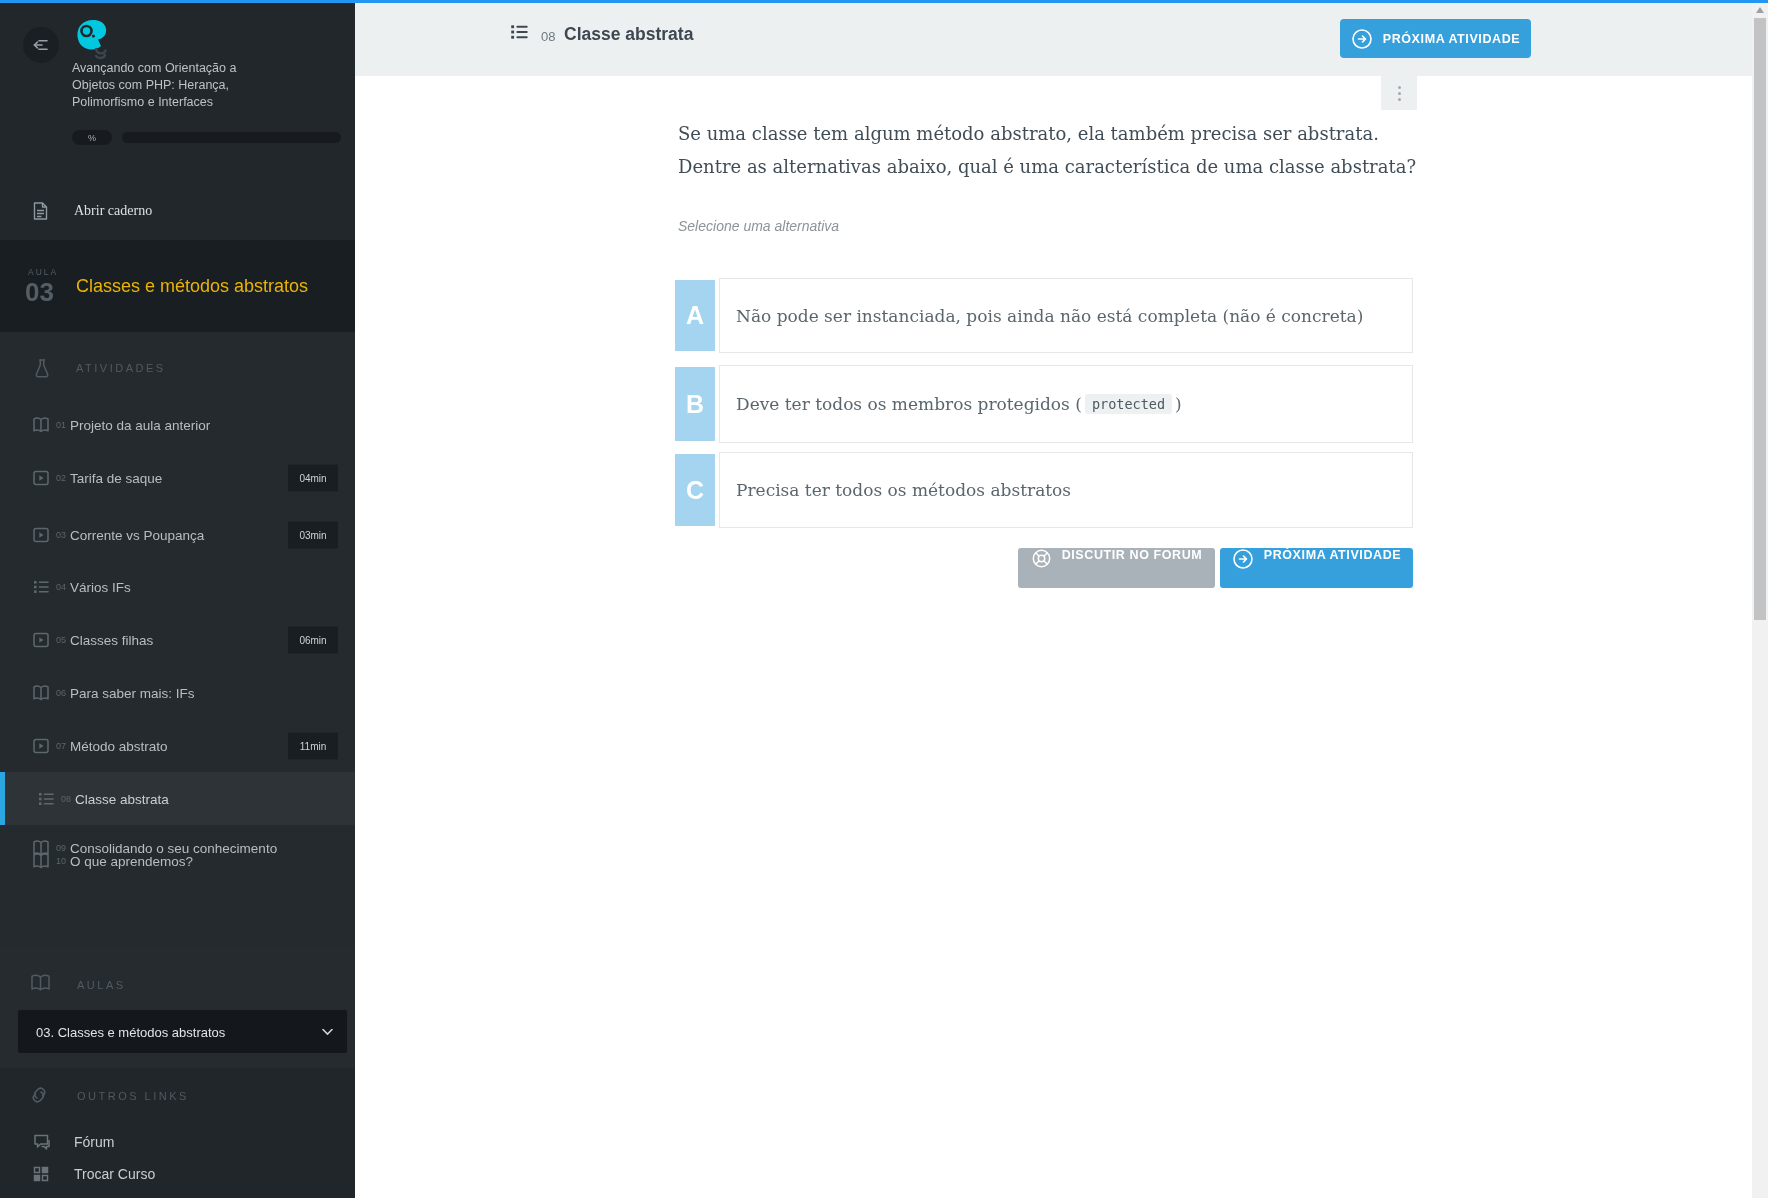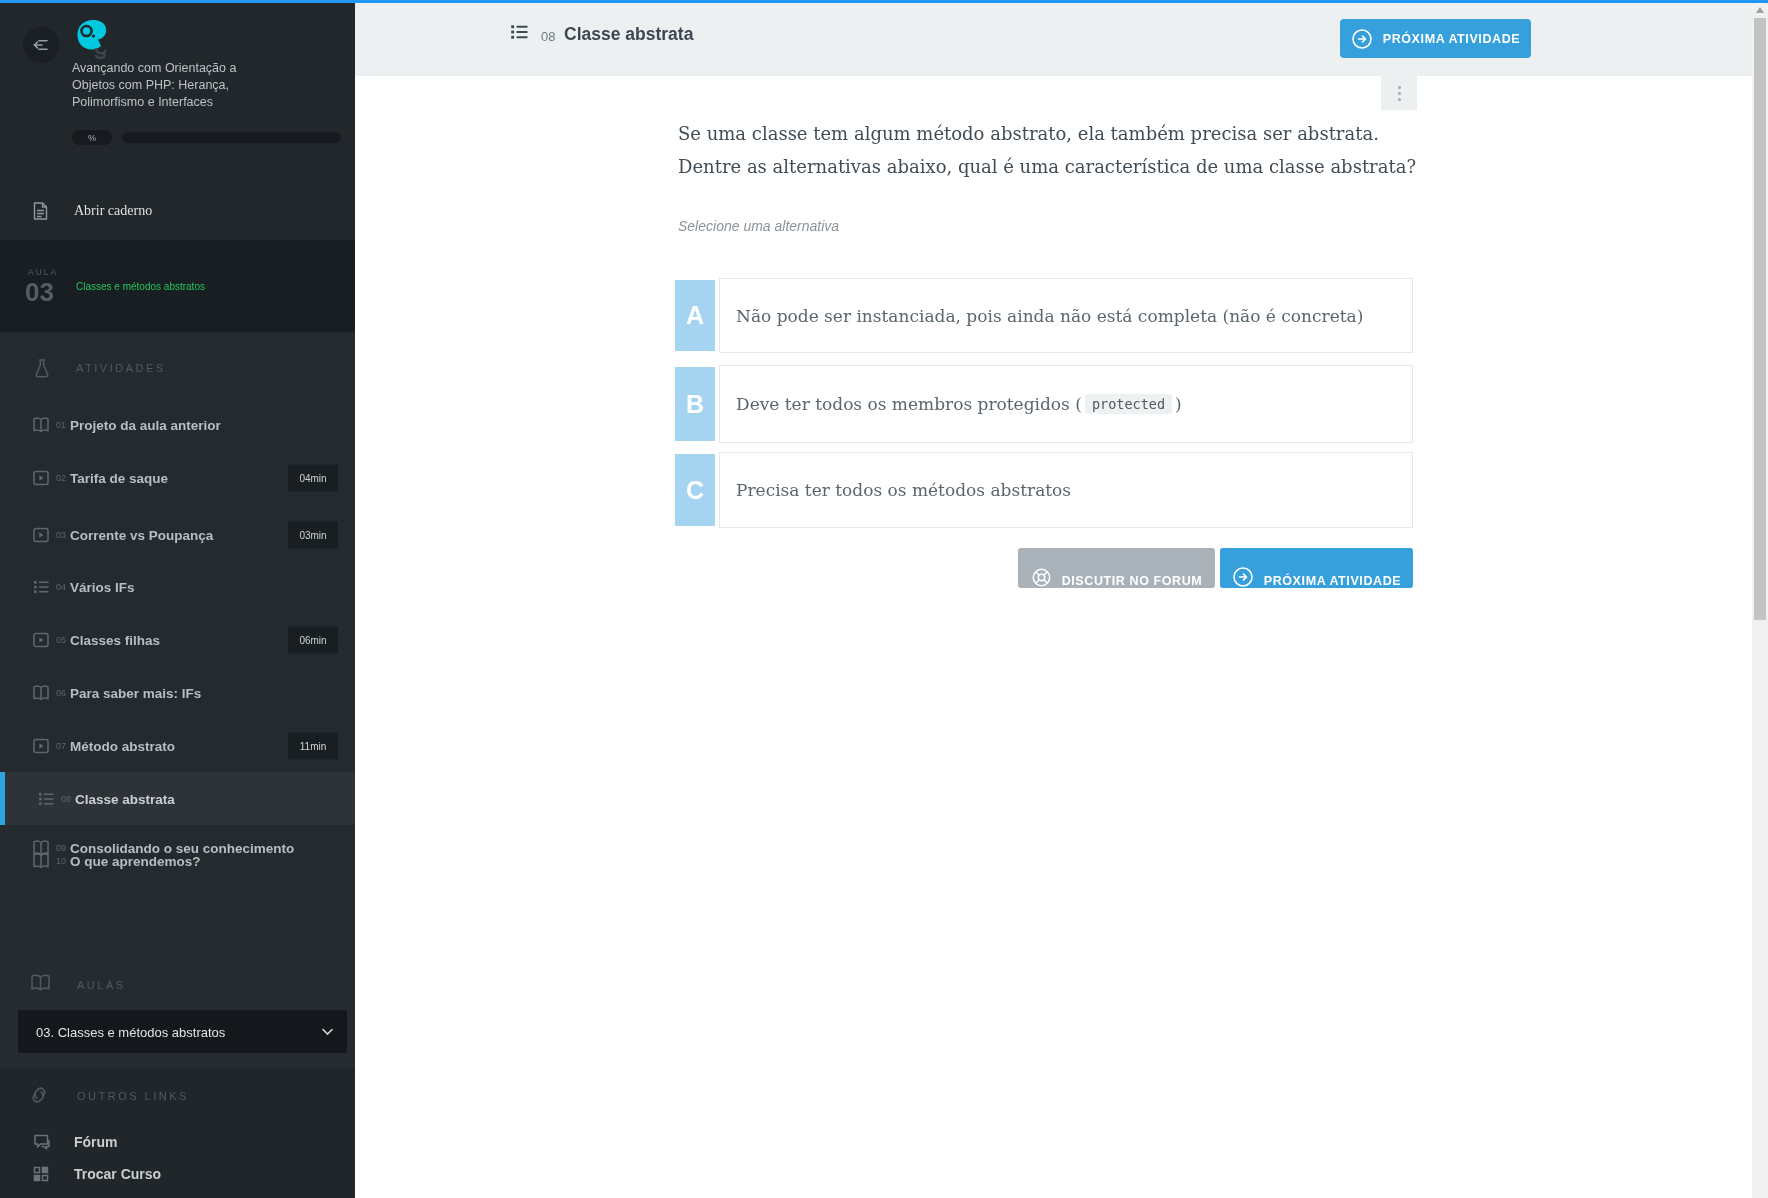--- a/index.html
+++ b/index.html
@@ -20,48 +20,48 @@
                    background:#171b1f; color:#a9b0b5; font-size:9px; display:flex; align-items:center; justify-content:center; }
   #progress-bar { position:absolute; left:122px; top:132px; width:219px; height:11px; border-radius:6px; background:#171b1f; }
 
   #caderno-row { position:absolute; left:0; top:196px; width:355px; height:30px; cursor:pointer; }
   #caderno-row .row-icon { position:absolute; left:32px; top:50%; transform:translateY(-50%); color:#8f99a0; }
   #caderno-row .row-label { position:absolute; left:74px; top:50%; transform:translateY(-50%); font-size:14px; color:#dce0e2;font-family:Liberation Serif, serif; }
 
   #aula-block { position:absolute; left:0; top:240px; width:355px; height:92px; background:#191e22; cursor:pointer; }
   #aula-eyebrow { position:absolute; left:28px; top:27px; font-size:8.5px; letter-spacing:2px; color:#545e64; }
   #aula-num { position:absolute; left:25px; top:37px; font-size:26px; font-weight:bold; color:#545e64; }
-  #aula-title { position:absolute; left:76px; top:50%; transform:translateY(-50%); font-size:10px; color:#22c55e; }
+  #aula-title { position:absolute; left:76px; top:50%; transform:translateY(-50%); font-size:18px; color:#eab308; }
 
   #activities-bg { position:absolute; left:0; top:332px; width:355px; height:615px; background:#252a2e; }
   .sec-head-icon { position:absolute; color:#515b62; }
   .sec-head-label { position:absolute; font-size:11px; letter-spacing:2.5px; color:#505a61; }
 
   .act-item { position:absolute; left:0; width:355px; height:52px; cursor:pointer; }
   .act-item.active { background:#2e3337; height:53px; }
   .act-item.active::before { content:""; position:absolute; left:0; top:0; bottom:0; width:5px; background:#2ca6e0; }
   .act-icon { position:absolute; left:32px; top:50%; transform:translateY(-50%); width:18px; height:18px; color:#5d686e; }
   .act-item.active .act-icon { left:37px; }
   .act-num { position:absolute; left:56px; top:50%; transform:translateY(-50%); font-size:9px; color:#5b656b; }
   .act-item.active .act-num { left:61px; }
-  .act-label { position:absolute; left:70px; top:50%; transform:translateY(-50%); font-size:13.5px; color:#b7bec2; white-space:nowrap;font-weight:bold; }
+  .act-label { position:absolute; left:70px; top:50%; transform:translateY(-50%); font-size:13.5px; color:#b7bec2; white-space:nowrap; }
   .act-item.active .act-label { left:75px; color:#c9cfd3; }
   .act-dur { position:absolute; left:288px; top:50%; transform:translateY(-50%); width:50px; height:27px;
              background:#191e22; color:#ced3d6; font-size:10px; display:flex; align-items:center; justify-content:center; }
 
   #aulas-bg { position:absolute; left:0; top:947px; width:355px; height:121px; background:#262b30; }
   #aulas-select { position:absolute; left:18px; top:1010px; width:329px; height:43px; background:#14181c;
                   border-radius:2px; cursor:pointer; }
   #aulas-select .sel-label { position:absolute; left:18px; top:50%; transform:translateY(-50%); font-size:13px; color:#e0e4e6; white-space:nowrap; }
   #aulas-select .sel-chevron { position:absolute; right:14px; top:50%; transform:translateY(-50%); color:#cfd4d7; }
 
   #outros-bg { position:absolute; left:0; top:1068px; width:355px; height:130px; background:#21262a; }
   .link-row { position:absolute; left:0; width:355px; height:28px; cursor:pointer; }
   .link-row .row-icon { position:absolute; left:33px; top:50%; transform:translateY(-50%); color:#69747a; }
-  .link-row .row-label { position:absolute; left:74px; top:50%; transform:translateY(-50%); font-size:14px; color:#c9ced1;font-weight:bold; }
+  .link-row .row-label { position:absolute; left:74px; top:50%; transform:translateY(-50%); font-size:14px; color:#c9ced1; }
 
   
   #main-header { position:absolute; left:355px; top:3px; width:1397px; height:73px; background:#edf0f1; z-index:10; }
   #hdr-list-icon { position:absolute; left:509px; top:22px; color:#3d4852; z-index:11; }
   #hdr-num { position:absolute; left:541px; top:29px; font-size:13px; color:#6e7b83; z-index:11; }
   #hdr-title { position:absolute; left:564px; top:24px; font-size:17.5px; font-weight:bold; color:#3d4852; z-index:11; }
   #hdr-next { position:absolute; left:1340px; top:19px; width:191px; height:39px; border-radius:4px; background:#36a0dc;
               display:flex; align-items:center; justify-content:center; gap:10px; color:#fff; font-size:12.5px;
               font-weight:bold; letter-spacing:0.6px; border:none; cursor:pointer; z-index:11; }
   #kebab { position:absolute; left:1381px; top:76px; width:36px; height:34px; background:#edf0f1;
@@ -78,21 +78,21 @@
   #alt-b { top:365px; height:78px; }
   #alt-c { top:452px; height:76px; }
   .alt-letter { position:absolute; left:0; top:2px; bottom:2px; width:40px; background:#a4d4ef; color:#fff;
                 font-weight:bold; font-size:25px; display:flex; align-items:center; justify-content:center; }
   .alt-box { position:absolute; left:44px; right:0; top:0; bottom:0; border:1px solid #e5e8ea; background:#fff;
              display:flex; align-items:center; padding-left:16px; font-family:"DejaVu Serif", serif;
              font-size:17px; color:#5a666d; }
   .code-chip { font-family:"DejaVu Sans Mono", monospace; font-size:13.5px; background:#eef1f2; border-radius:3px;
                padding:2px 7px; color:#4e585f; margin:0 3px; }
 
-  .btn { position:absolute; top:548px; height:40px; border-radius:3px; display:flex; align-items:flex-end;
+  .btn { position:absolute; top:548px; height:40px; border-radius:3px; display:flex; align-items:flex-start;
          justify-content:center; gap:10px; color:#fff; font-size:12.5px; font-weight:bold; letter-spacing:0.6px;
          border:none; cursor:pointer; }
   #forum-btn { left:1018px; width:197px; background:#a9b2b9; }
   #next-btn2 { left:1220px; width:193px; background:#36a0dc; }
 
   
   #scrollbar { position:absolute; right:0; top:0; width:16px; height:1198px; background:#f1f1f1; z-index:50; }
   #scroll-up { position:absolute; left:4px; top:7px; width:0; height:0;
                border-left:4px solid transparent; border-right:4px solid transparent; border-bottom:6px solid #9aa0a3; }
   #scroll-thumb { position:absolute; left:2px; top:18px; width:12px; height:602px; background:#c1c3c5; }

